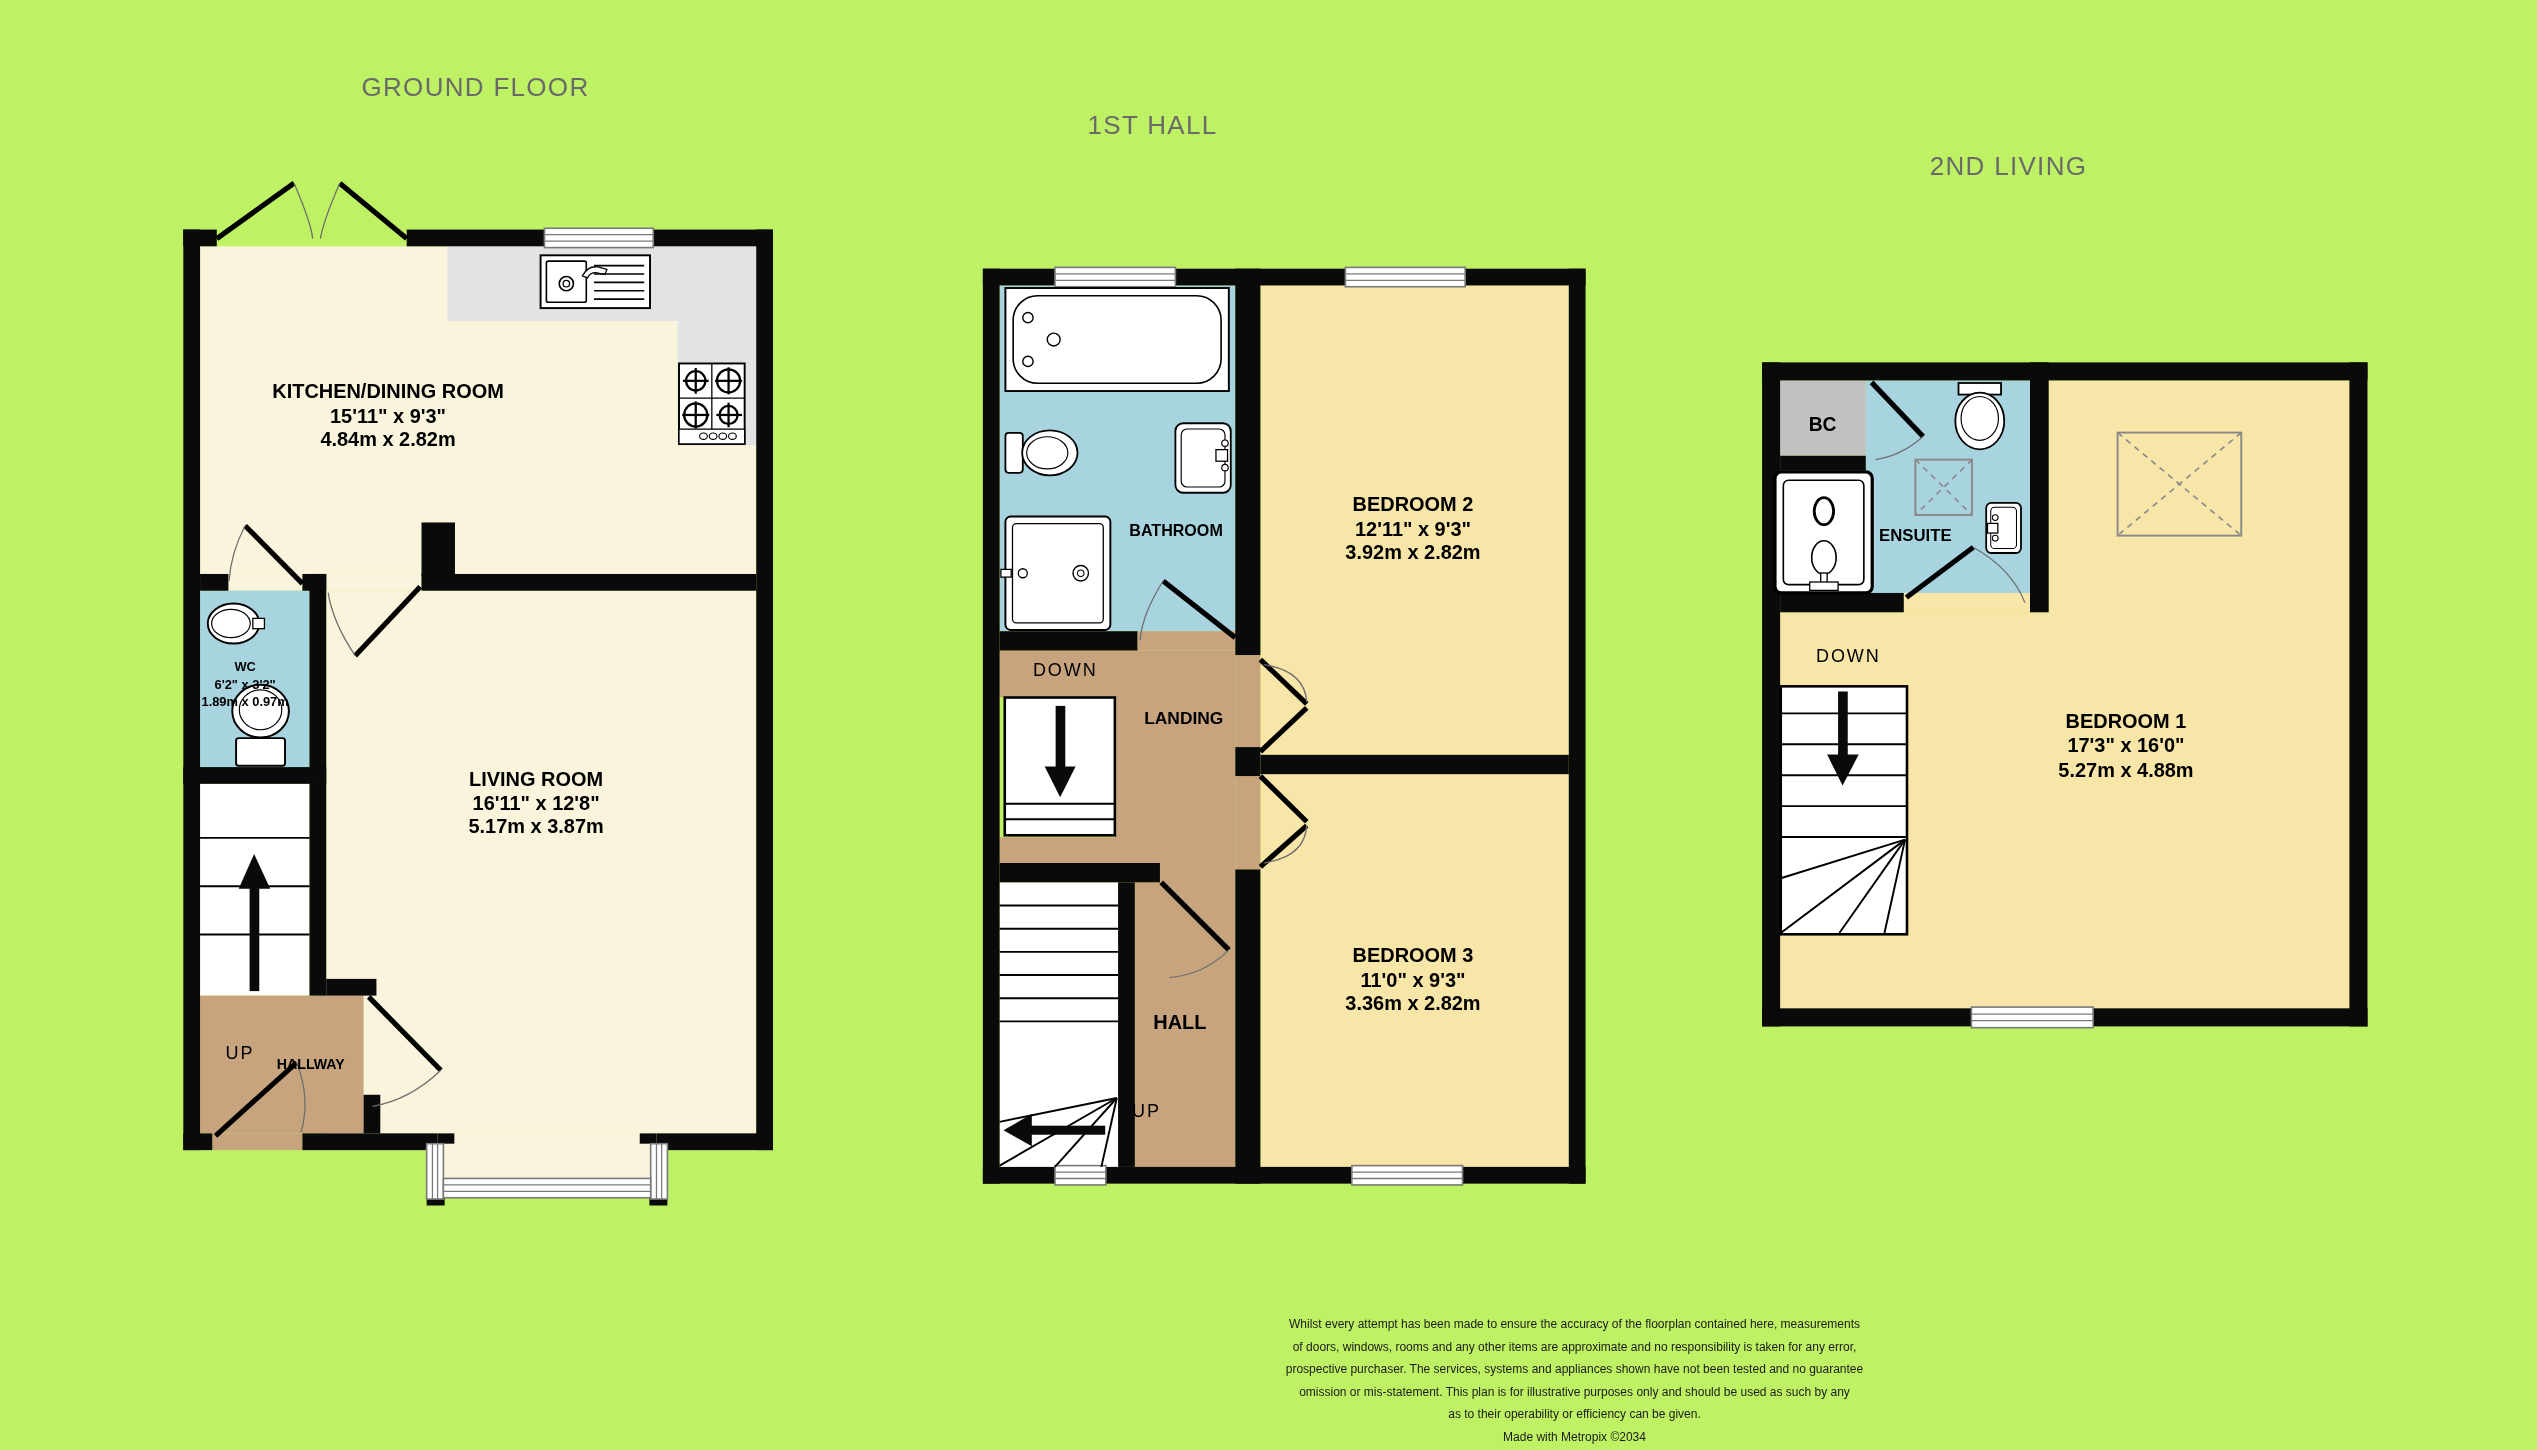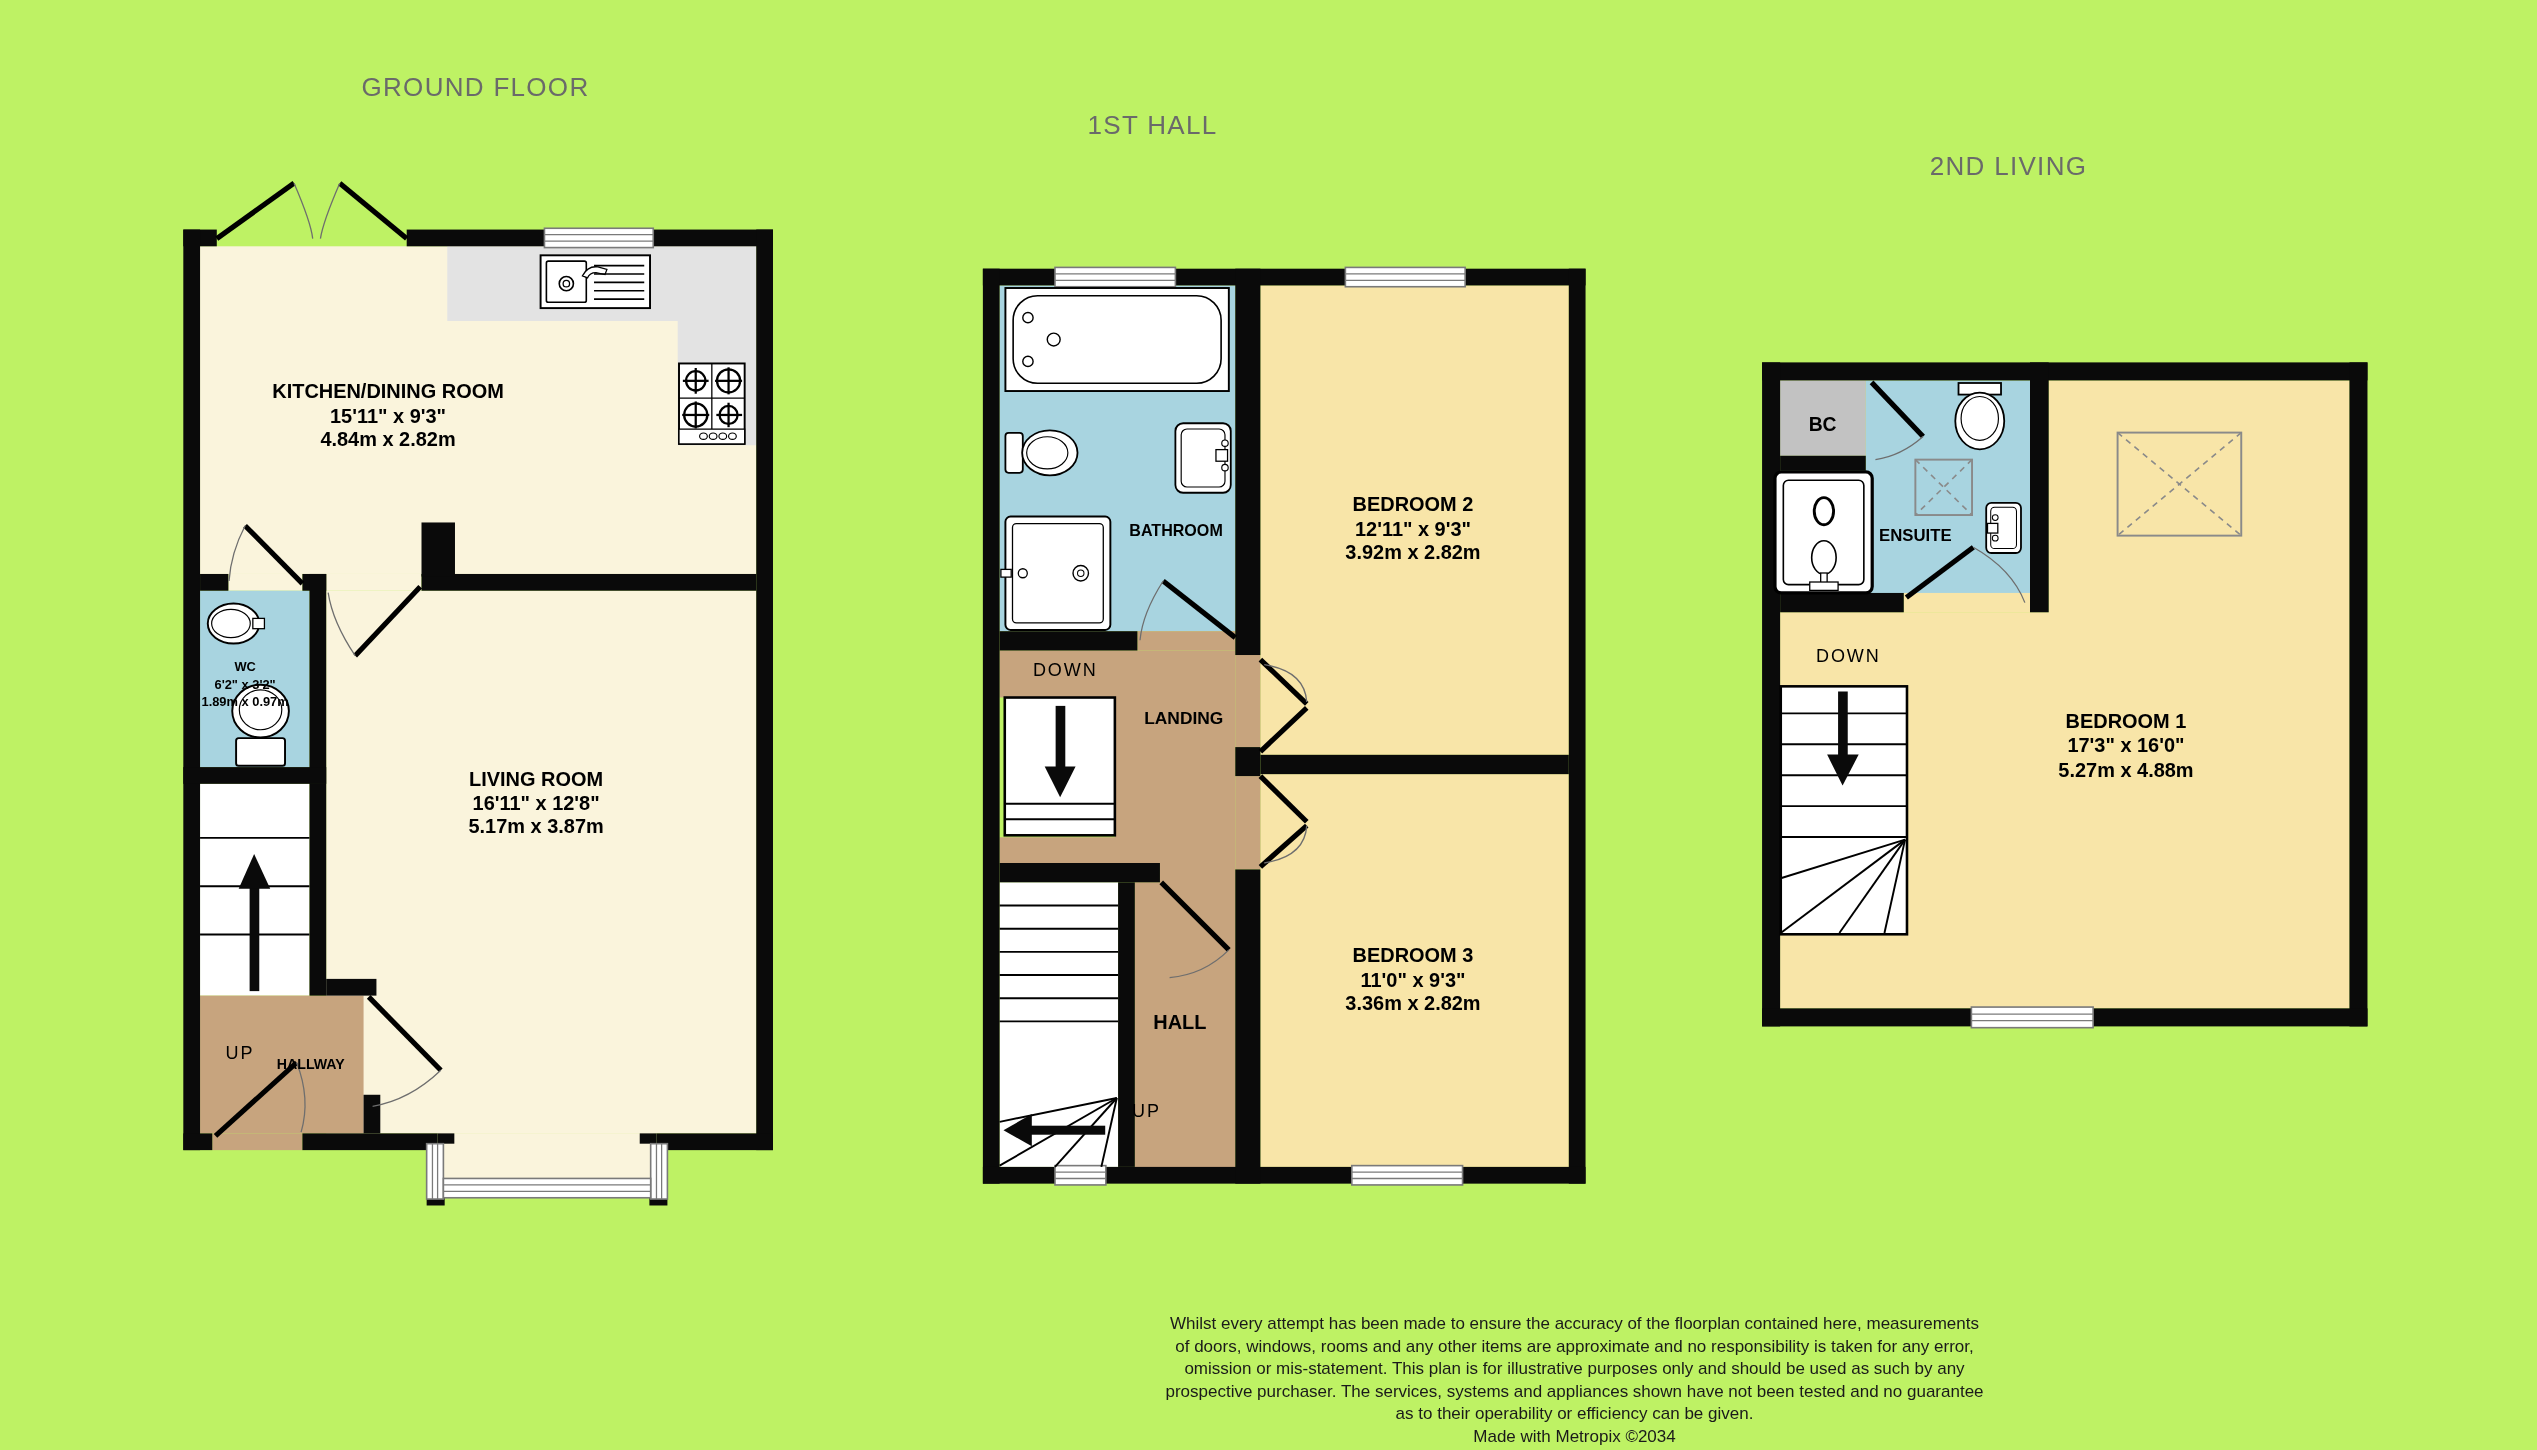--- a/index.html
+++ b/index.html
@@ -21,21 +21,21 @@
   .wallfill{fill:#0a0a0a;}
   .fix{fill:#ffffff;stroke:#000000;}
   .win{fill:#ffffff;stroke:#7a7a7a;stroke-width:2.5;}
   .winline{stroke:#7a7a7a;stroke-width:2;fill:none;}
   .tread{stroke:#000000;stroke-width:3;fill:none;}
   .leaf{stroke:#000000;stroke-width:8;fill:none;}
   .arc{stroke:#6e6e6e;stroke-width:2;fill:none;}
   .sky{fill:none;stroke:#8a8a8a;stroke-width:3;}
   .skyx{stroke:#8a8a8a;stroke-width:2.5;fill:none;stroke-dasharray:9 8;}
   #disclaimer{position:absolute;left:1027px;top:1313px;width:1095px;text-align:center;
-              font-size:17px;line-height:22.5px;color:#1a1a1a;}
+              font-size:12px;line-height:22.5px;color:#1a1a1a;}
 </style>
 </head>
 <body>
 
 <div id="stage">
 
   <div class="floor-title" style="left: 282px; top: 72px; width: 387px; color: rgb(106, 106, 106);">GROUND FLOOR</div>
   <div class="floor-title" style="left: 959px; top: 110px; width: 387px; color: rgb(106, 106, 106);">1ST HALL</div>
   <div class="floor-title" style="left: 1815px; top: 151px; width: 387px; color: rgb(106, 106, 106);">2ND LIVING</div>
 
@@ -416,20 +416,20 @@
     <text class="t-ensuite" x="258" y="304">ENSUITE</text>
     <text class="t-updown" x="154" y="492">DOWN</text>
     <text class="t-room" x="585" y="594">BEDROOM 1</text>
     <text class="t-room" x="585" y="632">17'3"  x 16'0"</text>
     <text class="t-room" x="585" y="670">5.27m  x 4.88m</text>
   </svg>
 
   <div id="disclaimer">
     <div>Whilst every attempt has been made to ensure the accuracy of the floorplan contained here, measurements</div>
     <div>of doors, windows, rooms and any other items are approximate and no responsibility is taken for any error,</div>
+    <div>prospective purchaser. The services, systems and appliances shown have not been tested and no guarantee</div>
     <div>omission or mis-statement. This plan is for illustrative purposes only and should be used as such by any</div>
-    <div>prospective purchaser. The services, systems and appliances shown have not been tested and no guarantee</div>
     <div>as to their operability or efficiency can be given.</div>
     <div>Made with Metropix ©2034</div>
   </div>
 
 </div>
 
 
 </body></html>

